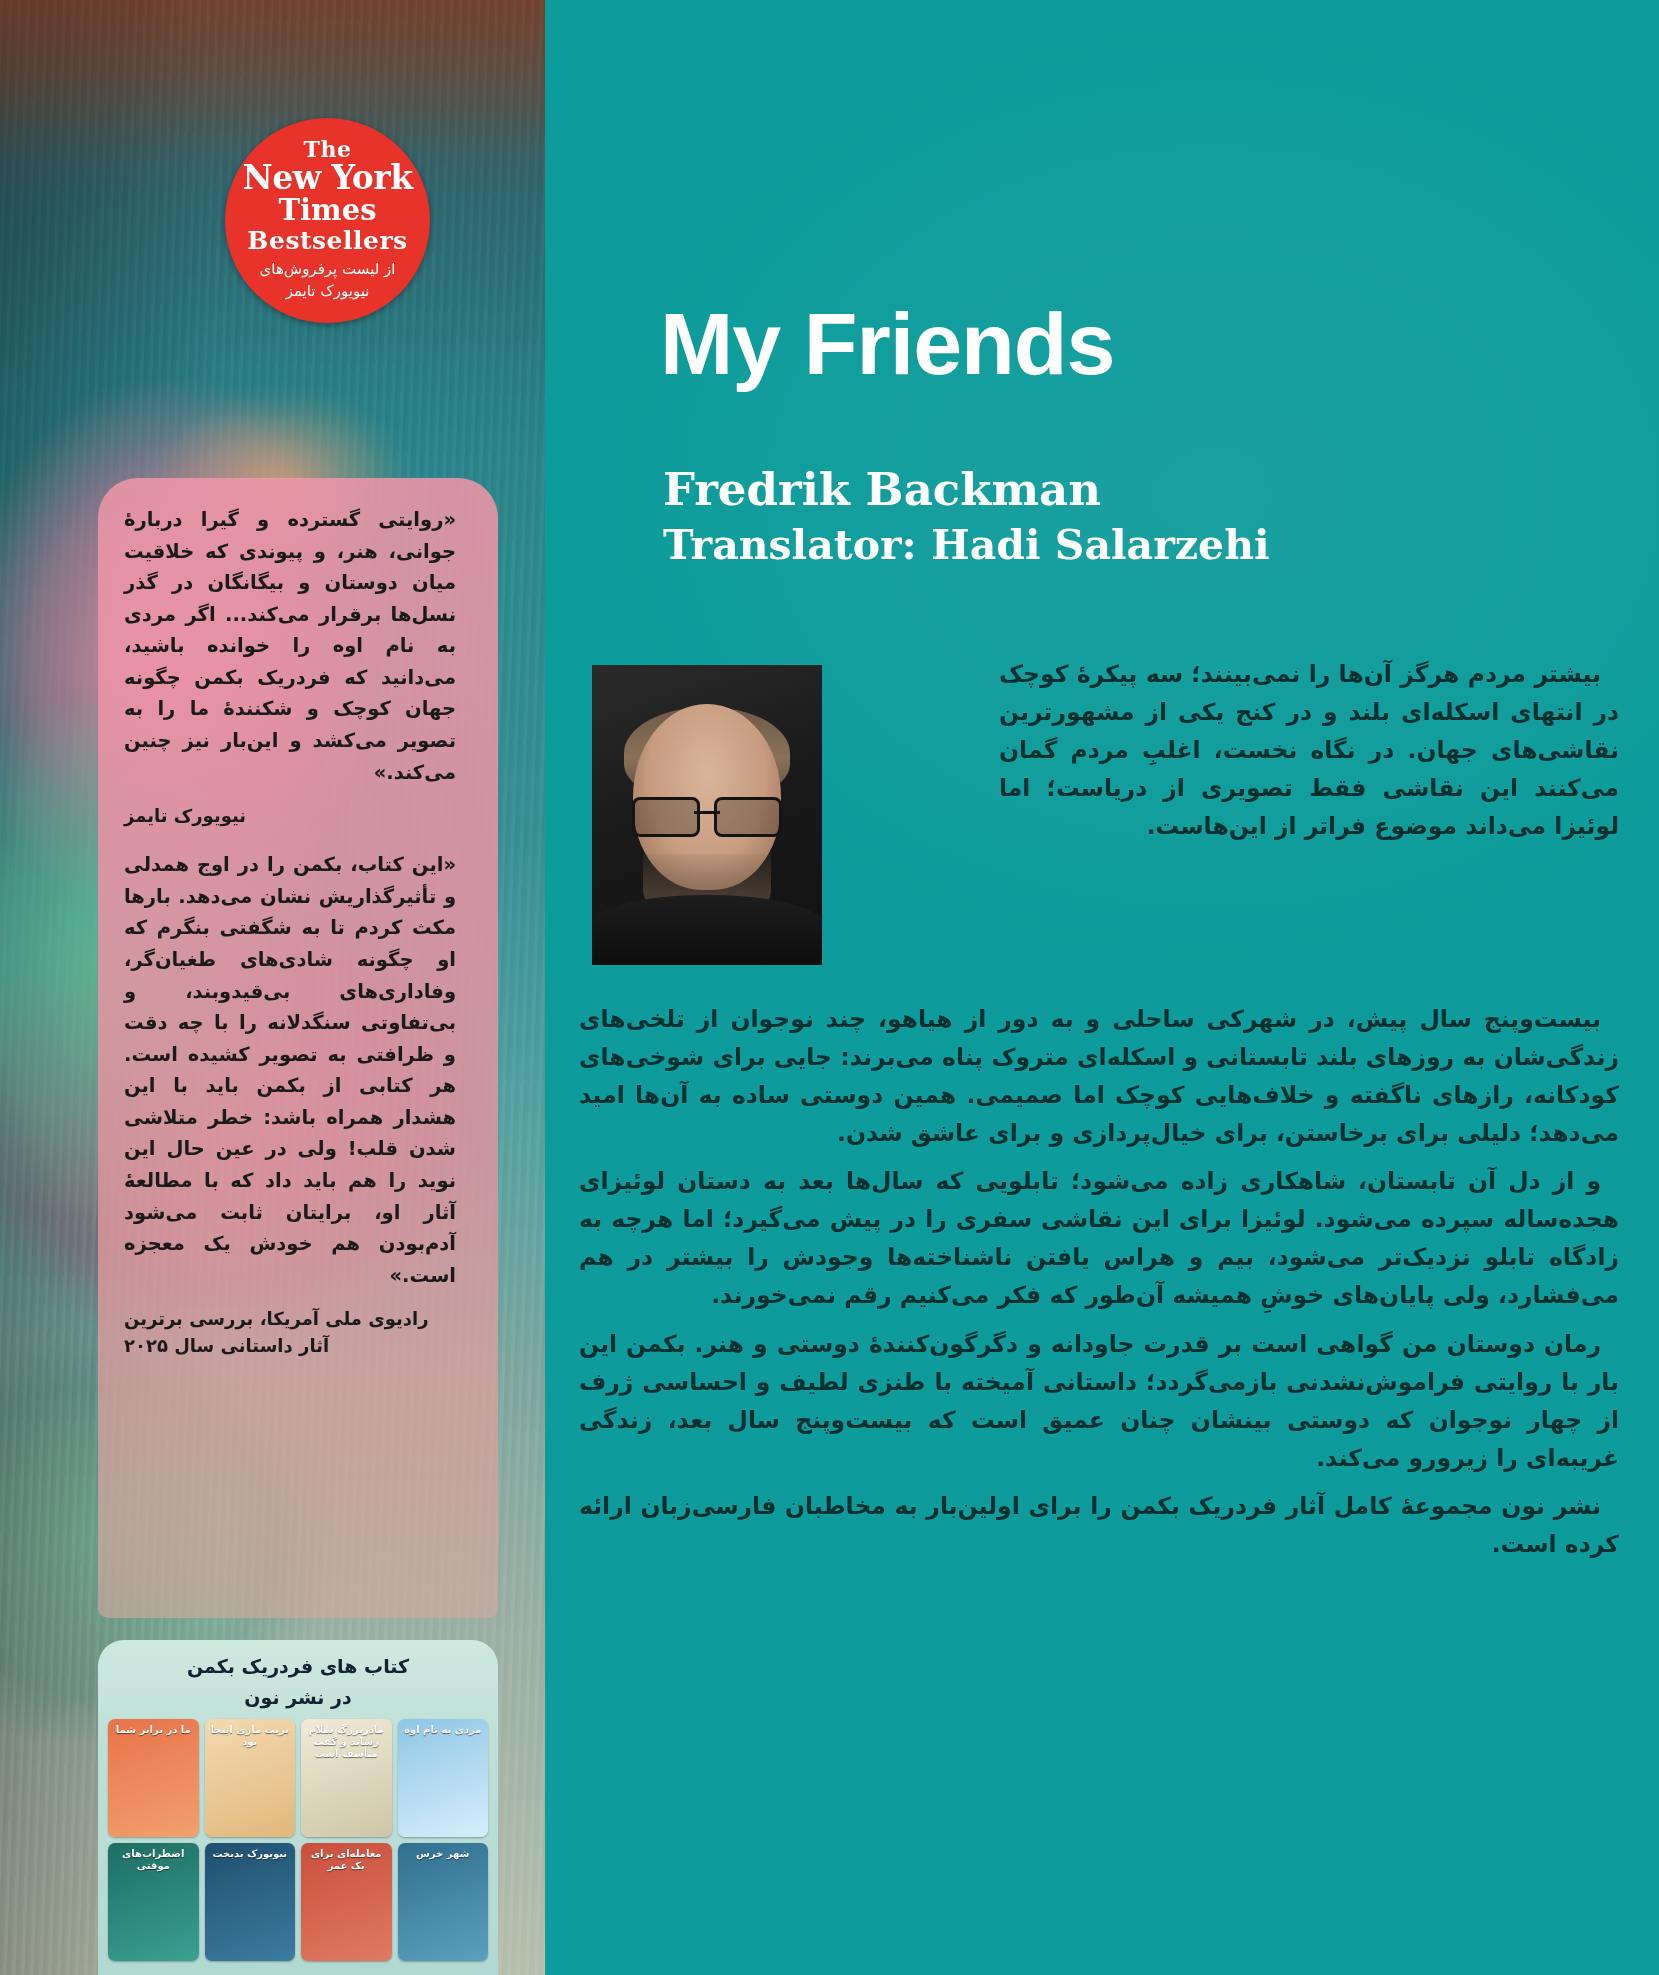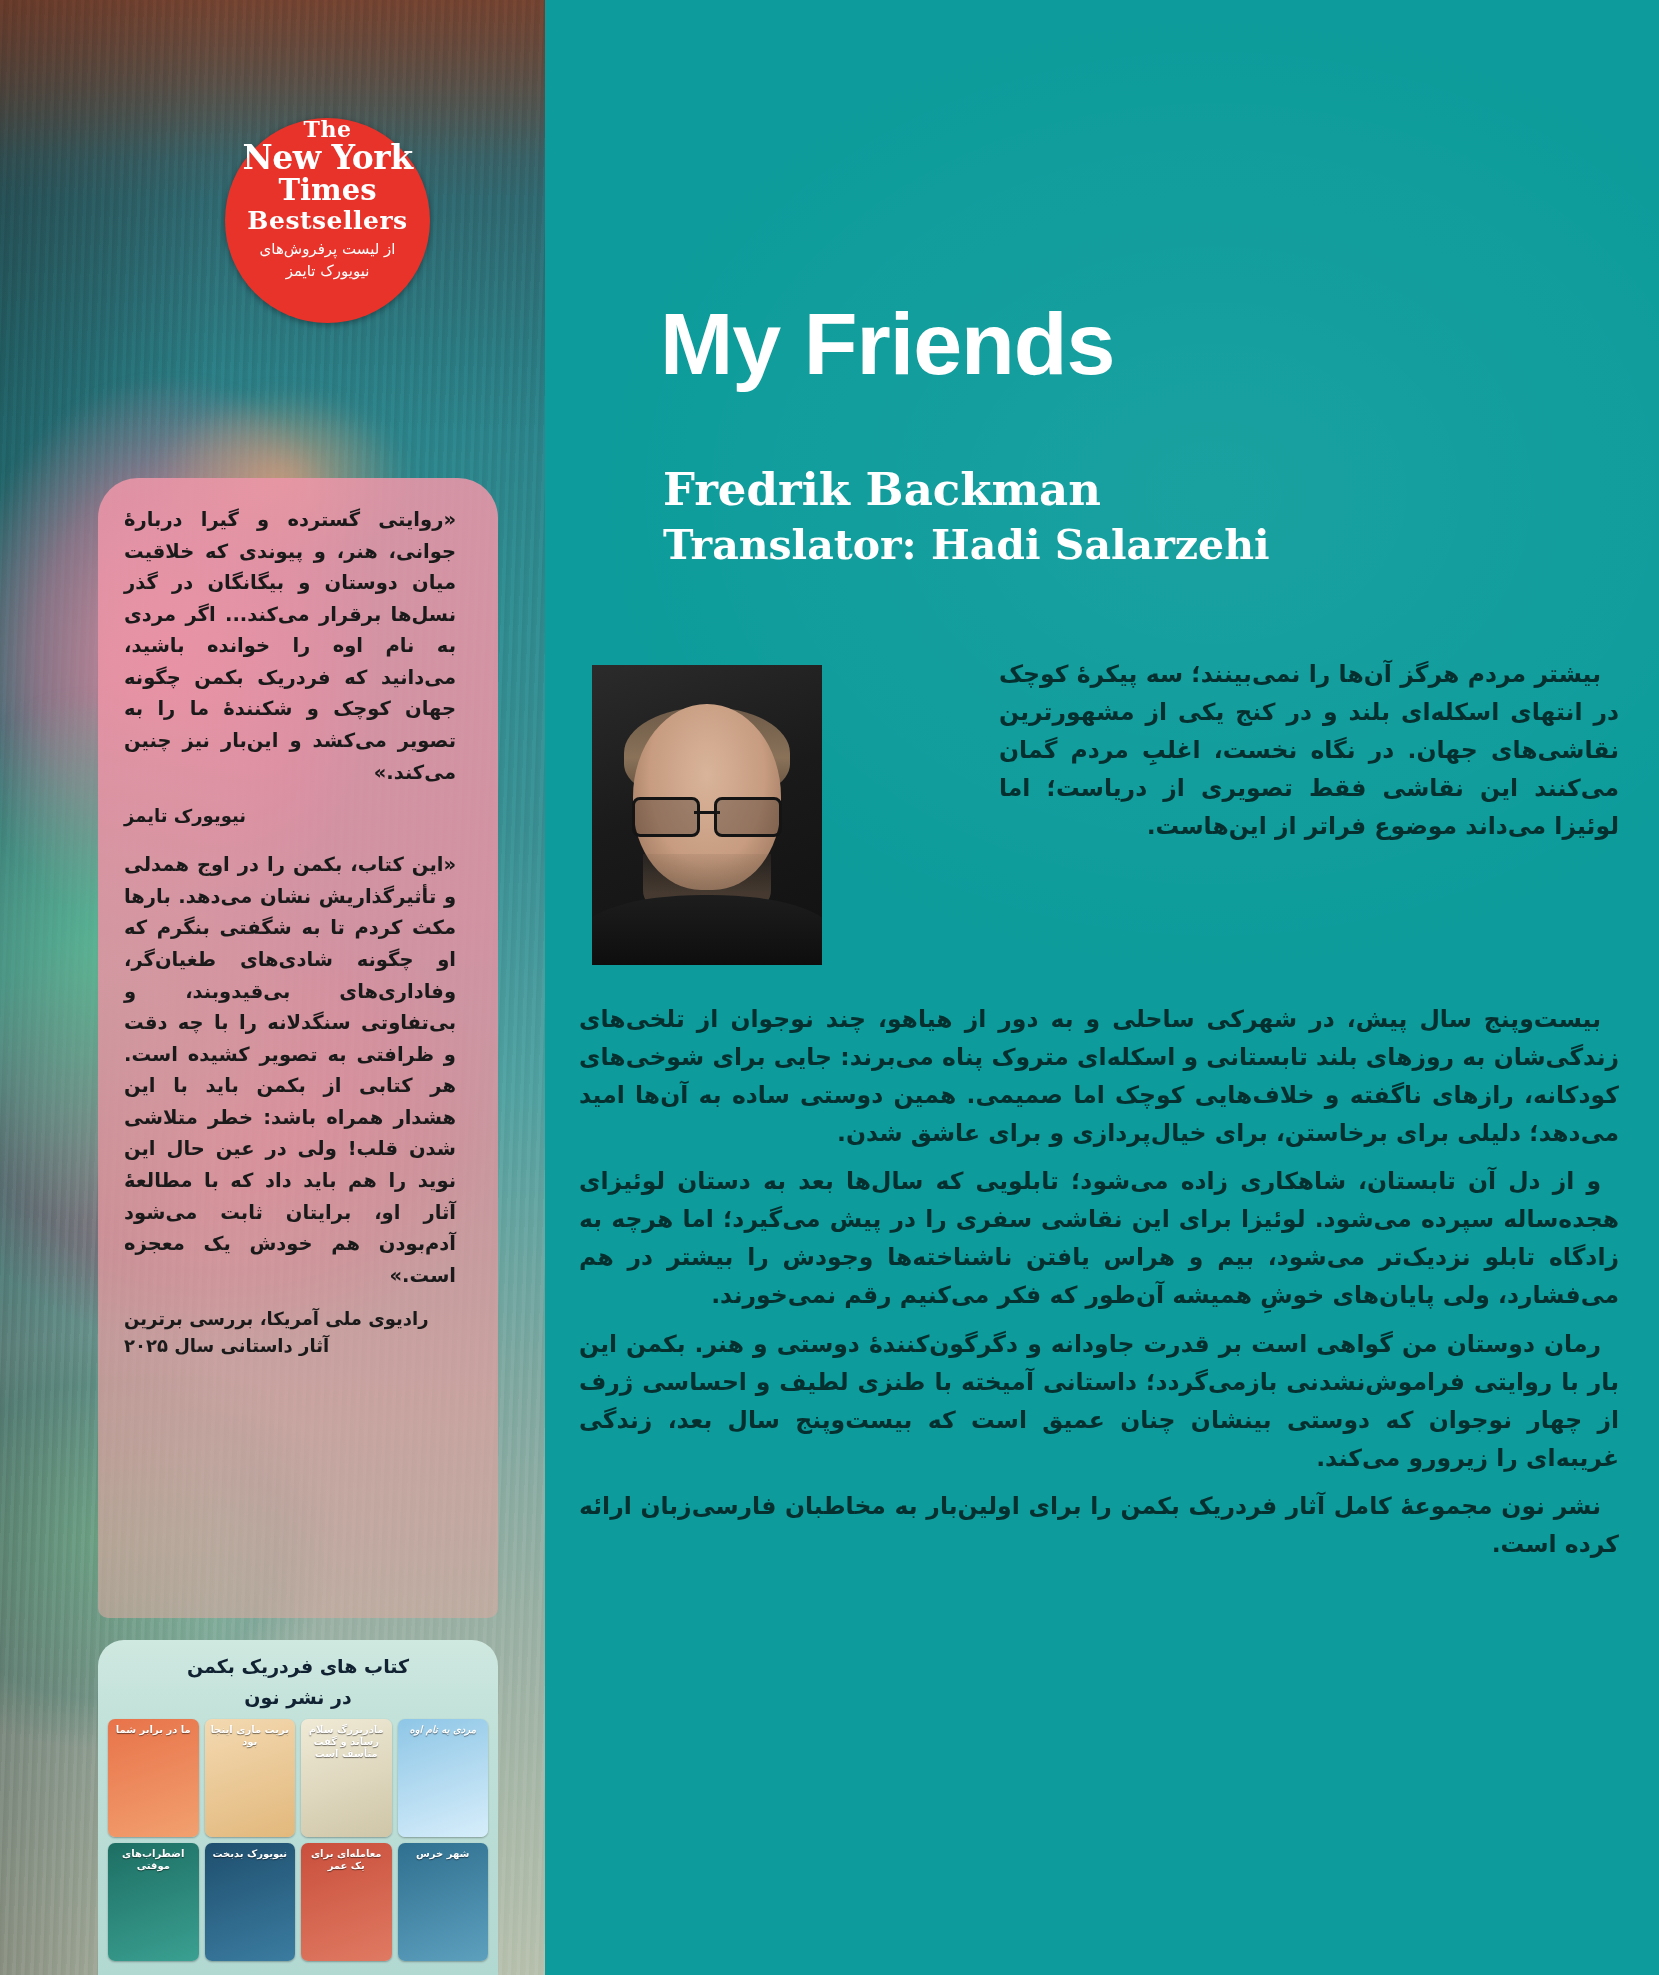--- a/index.html
+++ b/index.html
@@ -47,21 +47,21 @@
     background:radial-gradient(ellipse at 50% 50%, rgba(225,160,120,.8), rgba(225,160,120,0) 70%);
     filter:blur(10px);
   }
 
   
   .nyt-badge{
     position:absolute;left:225px;top:118px;width:205px;height:205px;
     border-radius:50%;
     background:#e8332a;
     box-shadow:0 2px 6px rgba(0,0,0,.35);
-    display:flex;flex-direction:column;align-items:center;
+    display:flex;flex-direction:column;align-items:center;justify-content:center;
     color:#fff;text-align:center;line-height:1;
   }
   .nyt-badge .nyt-the{font-family:"DejaVu Serif","Liberation Serif",serif;font-weight:700;font-size:22px;letter-spacing:.5px;margin-bottom:1px;}
   .nyt-badge .nyt-ny{font-family:"DejaVu Serif","Liberation Serif",serif;font-weight:700;font-size:33px;letter-spacing:-.5px;margin-bottom:2px;}
   .nyt-badge .nyt-times{font-family:"DejaVu Serif","Liberation Serif",serif;font-weight:700;font-size:29px;letter-spacing:0px;margin-bottom:3px;}
   .nyt-badge .nyt-best{font-family:"DejaVu Serif","Liberation Serif",serif;font-weight:700;font-size:25px;letter-spacing:.5px;margin-bottom:6px;}
   .nyt-badge .nyt-fa{font-size:15px;line-height:1.45;direction:rtl;}
 
   
   .quote-panel{
@@ -213,21 +213,21 @@
     <p>«روایتی گسترده و گیرا دربارهٔ جوانی، هنر، و پیوندی که خلاقیت میان دوستان و بیگانگان در گذر نسل‌ها برقرار می‌کند... اگر مردی به نام اوه را خوانده باشید، می‌دانید که فردریک بکمن چگونه جهان کوچک و شکنندهٔ ما را به تصویر می‌کشد و این‌بار نیز چنین می‌کند.»</p>
     <div class="src">نیویورک تایمز</div>
     <p>«این کتاب، بکمن را در اوج همدلی و تأثیرگذاریش نشان می‌دهد. بارها مکث کردم تا به شگفتی بنگرم که او چگونه شادی‌های طغیان‌گر، وفاداری‌های بی‌قیدوبند، و بی‌تفاوتی سنگدلانه را با چه دقت و ظرافتی به تصویر کشیده است. هر کتابی از بکمن باید با این هشدار همراه باشد: خطر متلاشی شدن قلب! ولی در عین حال این نوید را هم باید داد که با مطالعهٔ آثار او، برایتان ثابت می‌شود آدم‌بودن هم خودش یک معجزه است.»</p>
     <div class="src">رادیوی ملی آمریکا، بررسی برترین آثار داستانی سال ۲۰۲۵</div>
   </div>
 
   <div class="books">
     <div class="books-title">کتاب‌ های فردریک بکمن</div>
     <div class="books-title" style="margin-top:-6px">در نشر نون</div>
     <div class="books-grid">
-      <div class="book" id="bk0" style="background: linear-gradient(160deg, rgb(142, 198, 230) 0%, rgb(215, 238, 251) 100%); font-style: italic;">
+      <div class="book" id="bk0" style="background: linear-gradient(160deg, rgb(142, 198, 230) 0%, rgb(215, 238, 251) 100%);">
           <div class="bt">مردی به نام اوه</div>
         </div>
       <div class="book" id="bk1" style="background: linear-gradient(160deg, rgb(240, 234, 214) 0%, rgb(207, 198, 168) 100%);">
           <div class="bt">مادربزرگ سلام رساند و گفت متأسف است</div>
         </div>
       <div class="book" id="bk2" style="background: linear-gradient(160deg, rgb(243, 217, 177) 0%, rgb(226, 184, 124) 100%);">
           <div class="bt">بریت ماری اینجا بود</div>
         </div>
       <div class="book" id="bk3" style="background: linear-gradient(160deg, rgb(232, 115, 74) 0%, rgb(242, 160, 111) 100%);">
           <div class="bt">ما در برابر شما</div>

